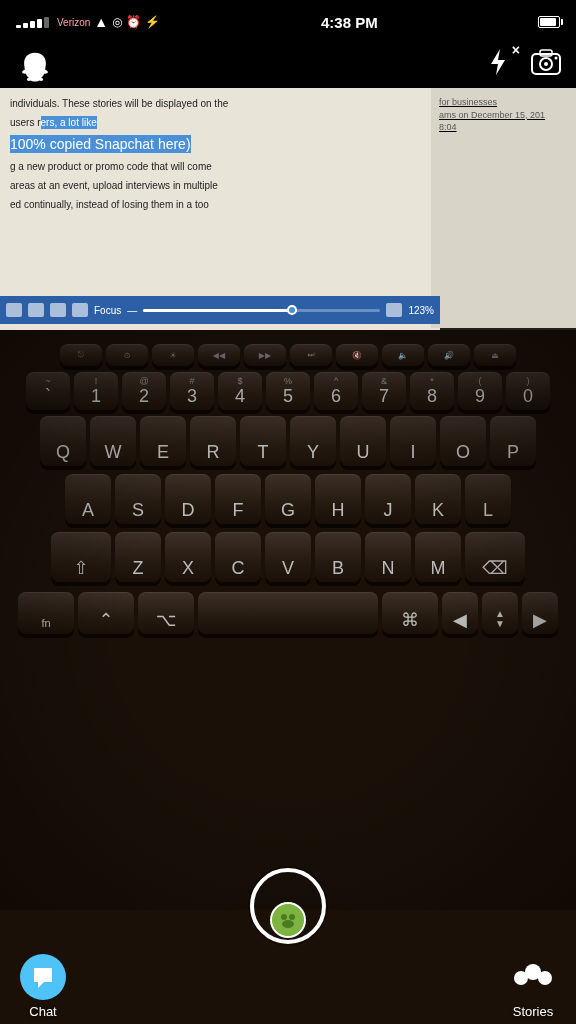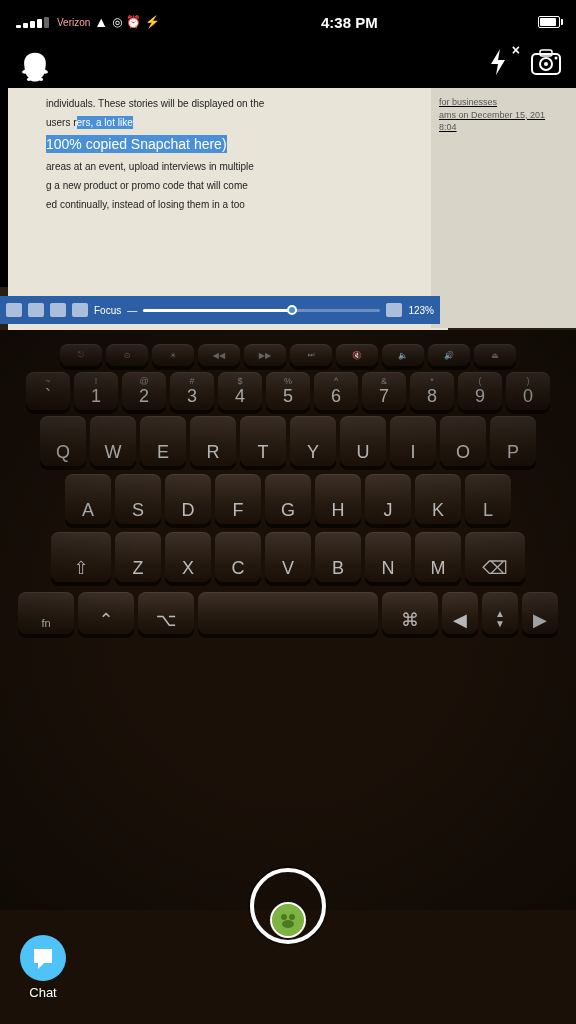--- a/index.html
+++ b/index.html
@@ -25,27 +25,26 @@
           #2a1f14 28%, 
           #2a1f14 100%
         );
       z-index: 0;
     }
 
     
     #laptop-screen {
       position: absolute;
       top: 88px;
-      left: 8px;
+      left: 0;
       width: 440px;
       height: 259px;
       background: #e8e4d8;
       z-index: 1;
       overflow: hidden;
-      padding-left: 28px;
     }
 
     #laptop-screen-text {
       padding: 8px 10px;
       font-size: 11px;
       line-height: 1.5;
       color: #222;
     }
 
     #laptop-screen-text p {
@@ -289,21 +288,21 @@
     #bottom-bar {
       position: absolute;
       bottom: 0; left: 0;
       width: 576px;
       height: 110px;
       background: transparent;
       z-index: 200;
       display: flex;
       align-items: flex-end;
       justify-content: space-between;
-      padding: 0 20px 24px;
+      padding: 0 20px 5px;
     }
 
     
     #shutter-btn {
       position: absolute;
       bottom: 80px;
       left: 50%;
       transform: translateX(-50%);
       width: 76px;
       height: 76px;
@@ -431,22 +430,22 @@
 
 <div id="camera-bg"></div>
 
 <div id="laptop-screen">
   <div id="laptop-screen-text">
     <p style="color:#222;font-size:10px;">individuals. These stories will be displayed on the</p>
     <p style="font-size:10px;">
       <span style="color:#222;">users r</span><span class="highlight-blue">ers, a lot like</span>
     </p>
     <p><span class="highlight-blue" style="font-size:14px;">100% copied Snapchat here)</span></p>
+    <p style="color:#222;font-size:10px;">g a new product or promo code that will come</p>
     <p style="color:#222;font-size:10px;">areas at an event, upload interviews in multiple</p>
-    <p style="color:#222;font-size:10px;">g a new product or promo code that will come</p>
     <p style="color:#222;font-size:10px;">ed continually, instead of losing them in a too</p>
   </div>
 </div>
 
 <div id="word-toolbar">
   <div class="toolbar-icon"></div>
   <div class="toolbar-icon"></div>
   <div class="toolbar-icon"></div>
   <div class="toolbar-icon"></div>
   <span class="toolbar-text">Focus</span>
@@ -746,13 +745,23 @@
     <div class="chat-bubble-icon">
       <svg width="26" height="26" viewBox="0 0 26 26" fill="white">
         <path d="M4 4 L22 4 L22 18 L14 18 L8 24 L8 18 L4 18 Z"></path>
       </svg>
     </div>
     <span class="bottom-nav-label">Chat</span>
   </div>
 
   <div style="width:80px;"></div>
 
+  <div class="bottom-nav-item">
+    <div class="stories-icon">
+      <svg width="44" height="38" viewBox="0 0 44 38" fill="white">
+        <circle cx="10" cy="20" r="7"></circle>
+        <circle cx="22" cy="14" r="8"></circle>
+        <circle cx="34" cy="20" r="7"></circle>
+      </svg>
+    </div>
+    <span class="bottom-nav-label">Stories</span>
+  </div>
 </div>
 
 </body></html>

